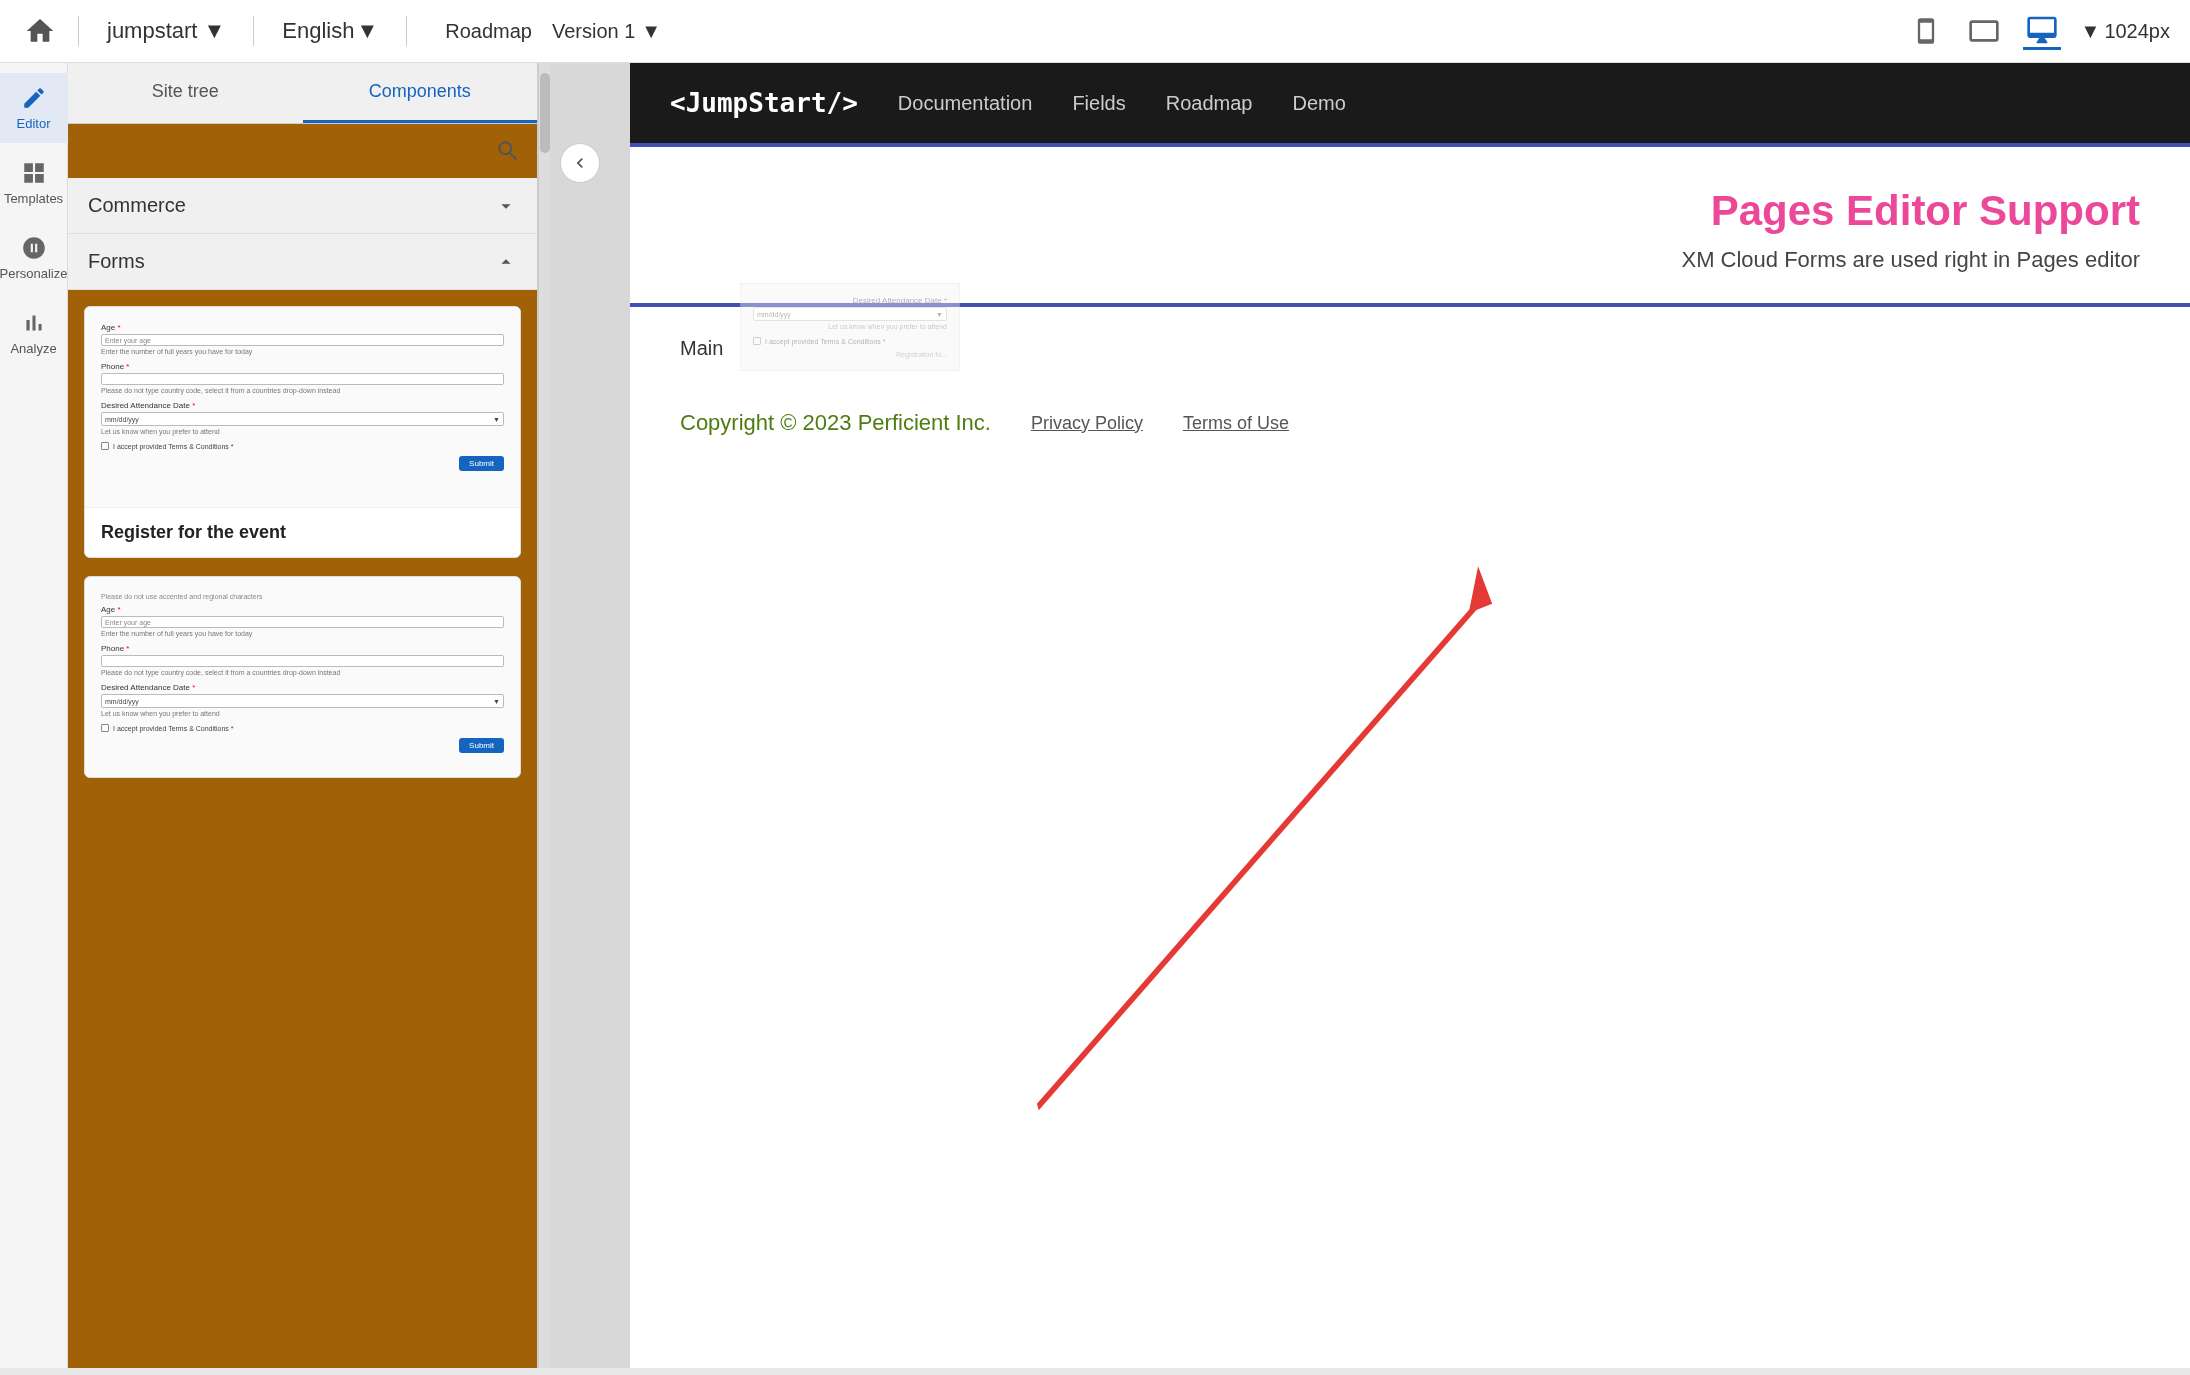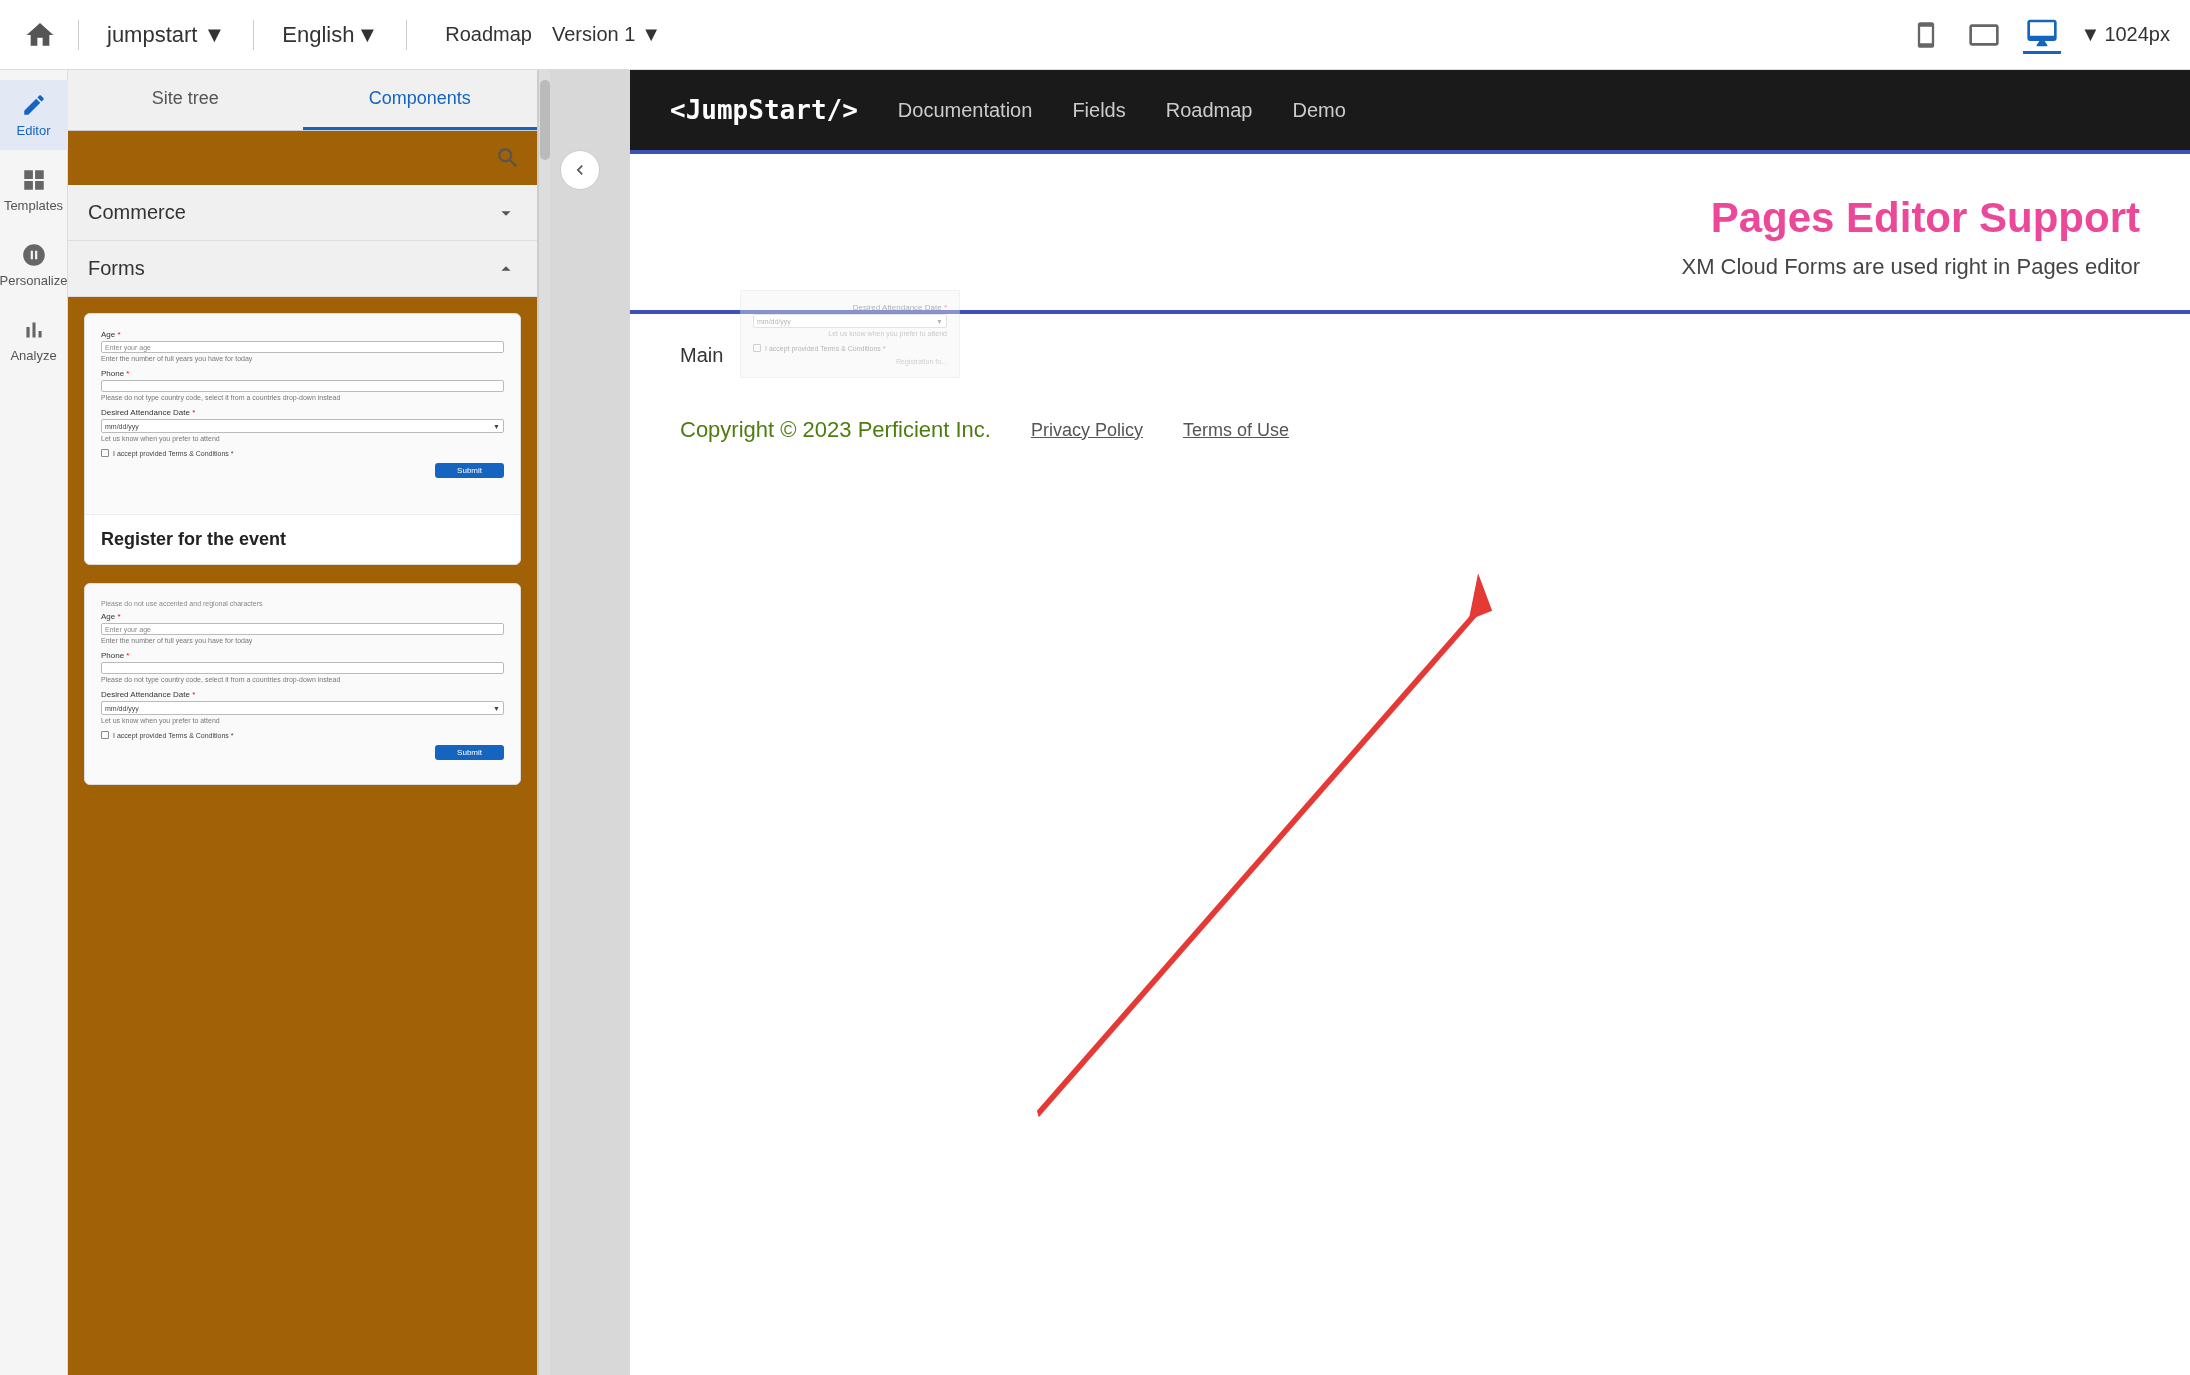--- a/index.html
+++ b/index.html
@@ -3,21 +3,21 @@
   <meta charset="utf-8">
   <style>
     * { box-sizing: border-box; margin: 0; padding: 0; }
     body { font-family: 'Segoe UI', Arial, sans-serif; background: #e8e8e8; width: 2190px; height: 1375px; overflow: hidden; }
 
     
     .top-bar {
       display: flex;
       align-items: center;
       background: #fff;
-      height: 70px;
+      height: 63px;
       border-bottom: 1px solid #ddd;
       padding: 0 20px;
       gap: 10px;
       position: relative;
       z-index: 10;
     }
     .top-bar-home {
       width: 40px; height: 40px;
       display: flex; align-items: center; justify-content: center;
       cursor: pointer;
@@ -205,21 +205,21 @@
     }
     .mini-form-hint { font-size: 7px; color: #777; margin-top: 2px; }
     .mini-form-select {
       width: 100%; height: 14px; border: 1px solid #bbb; border-radius: 2px;
       background: #fff; font-size: 7px; padding: 1px 3px; display: flex; align-items: center; justify-content: space-between;
     }
     .mini-form-checkbox { display: flex; align-items: center; gap: 4px; font-size: 7px; margin-bottom: 6px; }
     .mini-form-checkbox-box { width: 8px; height: 8px; border: 1px solid #888; border-radius: 1px; }
     .mini-form-submit {
       background: #1565C0; color: #fff; border: none; border-radius: 3px;
-      padding: 3px 22px; font-size: 8px; cursor: pointer; float: right; text-align: right;
+      padding: 3px 10px; font-size: 8px; cursor: pointer; float: right; text-align: right;
     }
     .mini-form-note { font-size: 7px; color: #888; margin-bottom: 5px; }
 
     
     .preview-area {
       flex: 1;
       background: #d8d8d8;
       position: relative;
       overflow: hidden;
     }

